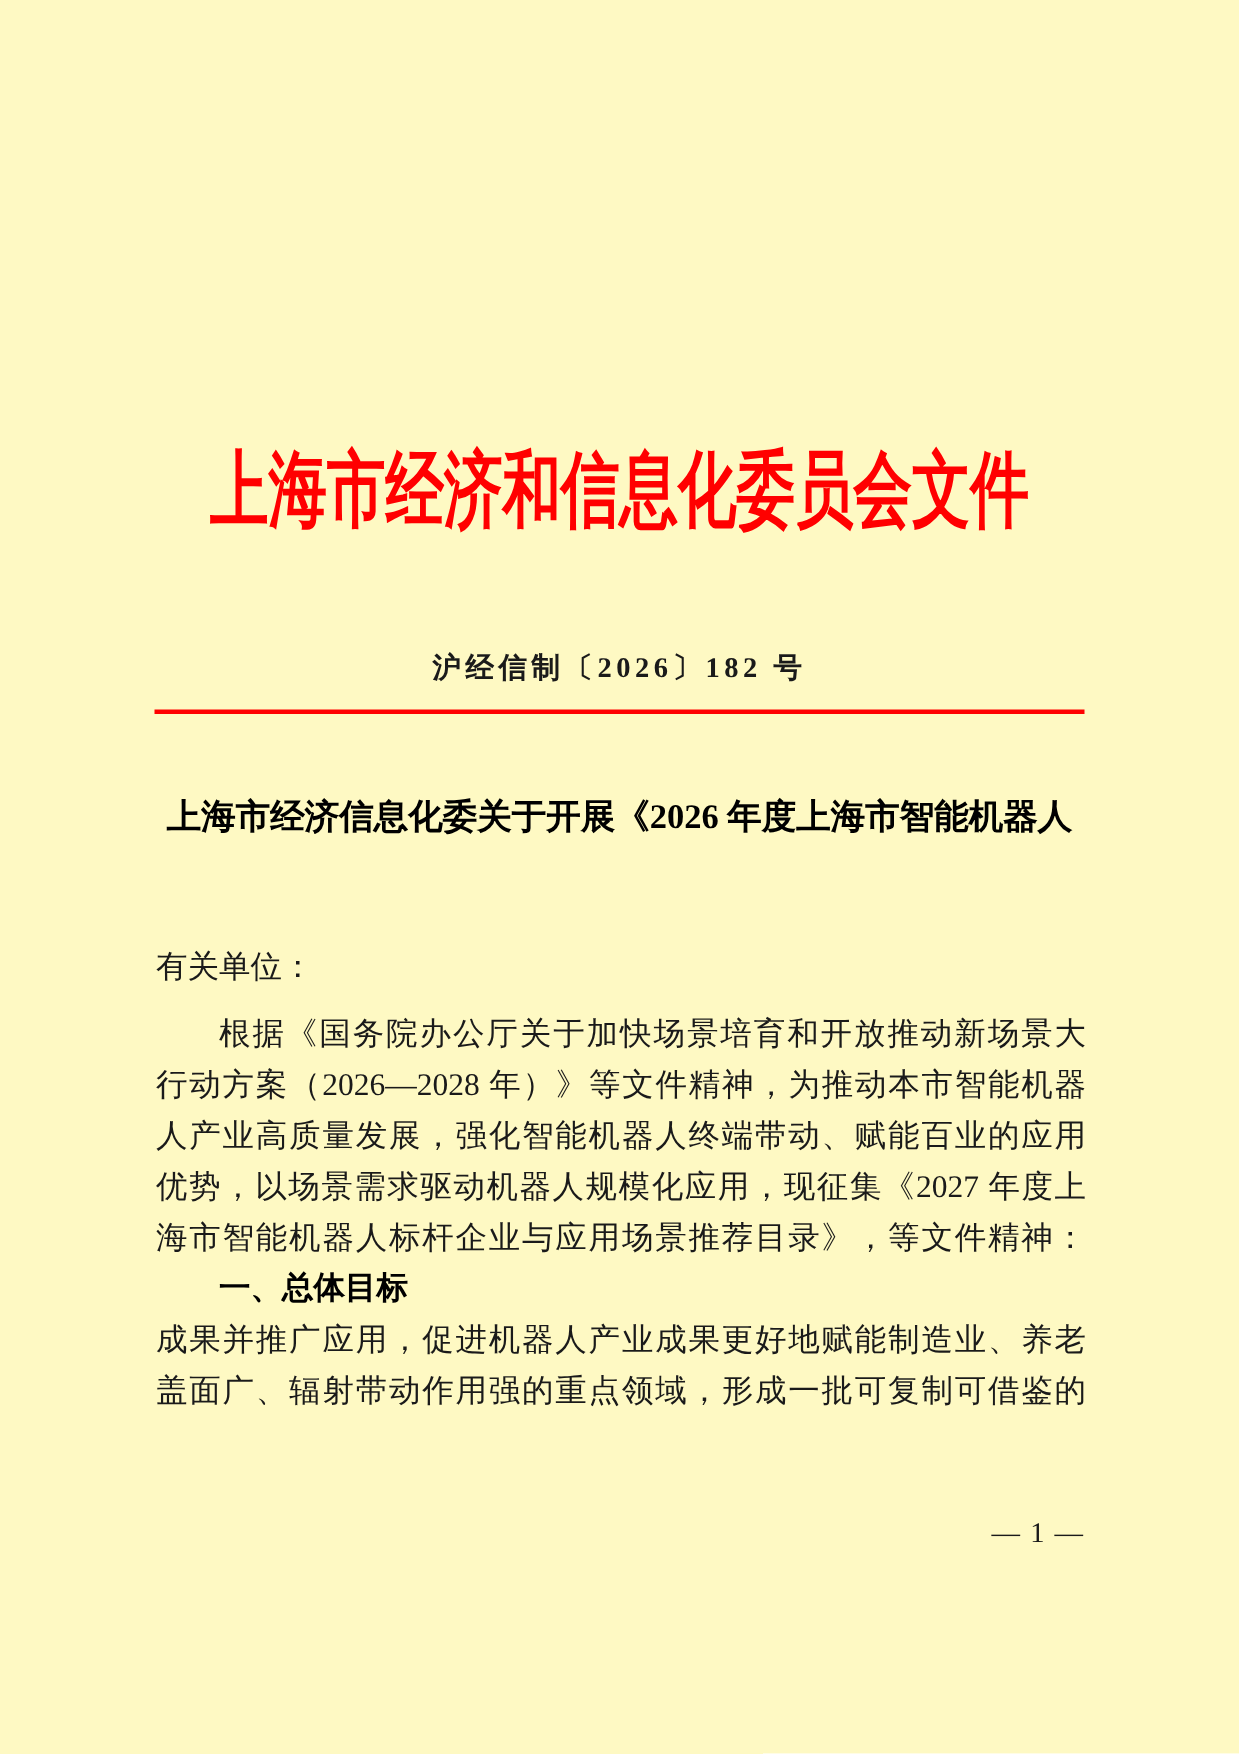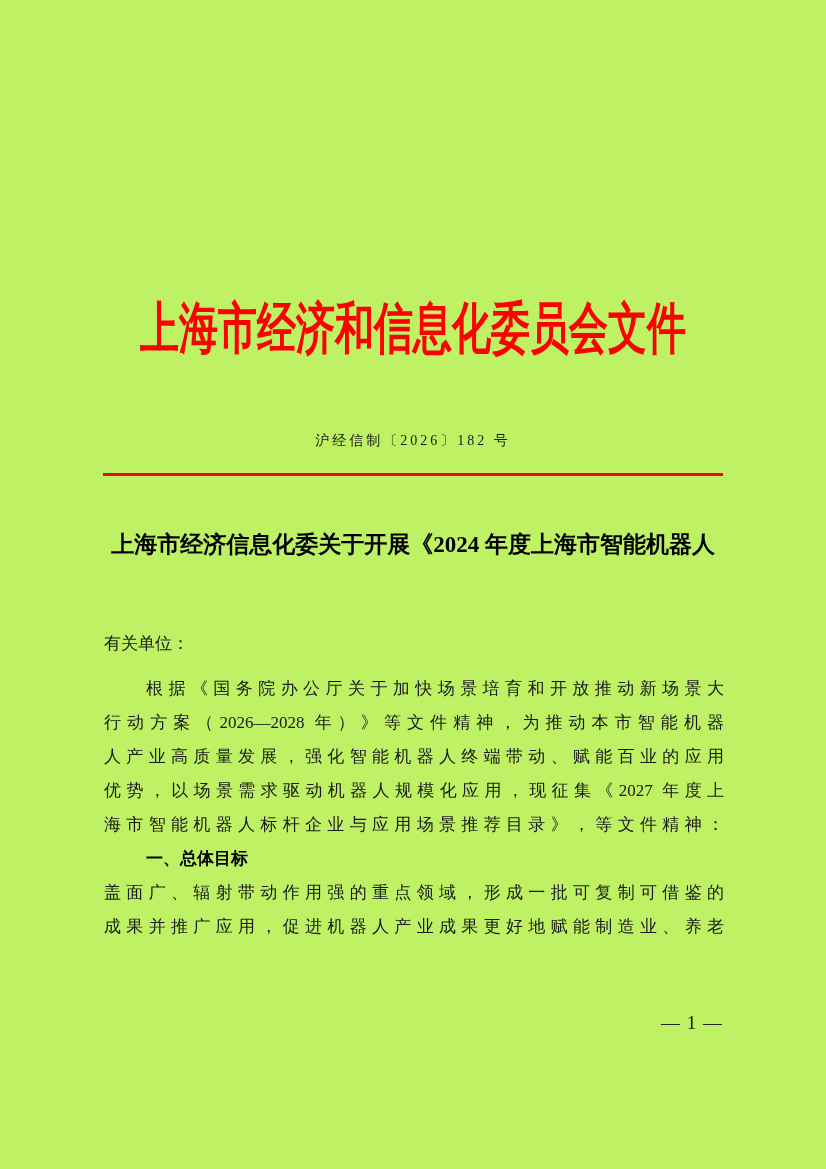--- a/index.html
+++ b/index.html
@@ -4,21 +4,21 @@
 <style>
   html, body {
     margin: 0;
     padding: 0;
     background: #ffffff;
   }
   .page {
     position: relative;
     width: 826px;
     height: 1169px;
-    background: #bef264;
+    background: #fef9c3;
     overflow: hidden;
     font-family: "Liberation Serif", "DejaVu Serif", serif;
     color: #1a1a1a;
   }
   
   .org-title {
     position: absolute;
     left: 0;
     right: 0;
     top: 300px;
@@ -32,24 +32,25 @@
     transform-origin: top center;
     white-space: nowrap;
   }
   
   .doc-number {
     position: absolute;
     left: 0;
     right: 0;
     top: 432px;
     text-align: center;
-    font-size: 14px;
+    font-size: 19px;
     letter-spacing: 3px;
     color: #1a1a1a;
     white-space: nowrap;
+    font-weight: bold;
   }
   
   .red-rule {
     position: absolute;
     left: 103px;
     width: 620px;
     top: 473px;
     height: 3px;
     background: #ff0000;
   }
@@ -69,21 +70,21 @@
   .doc-title .title-line {
     display: block;
     white-space: nowrap;
   }
   
   .body-block {
     position: absolute;
     left: 104px;
     width: 620px;
     top: 627px;
-    font-size: 17px;
+    font-size: 21px;
   }
   .line {
     height: 34px;
     line-height: 34px;
     text-align: justify;
     text-align-last: justify;
     overflow: hidden;
   }
   .line.plain {
     text-align: left;
@@ -117,30 +118,30 @@
 
 <div class="page">
 
   <div class="org-title">上海市经济和信息化委员会文件</div>
 
   <div class="doc-number">沪经信制〔2026〕182 号</div>
 
   <div class="red-rule"></div>
 
   <h1 class="doc-title">
-    <span class="title-line">上海市经济信息化委关于开展《2024 年度上海市智能机器人</span>
+    <span class="title-line">上海市经济信息化委关于开展《2026 年度上海市智能机器人</span>
   </h1>
 
   <div class="body-block">
     <div class="line plain">有关单位：</div>
     <div class="line indent">根据《国务院办公厅关于加快场景培育和开放推动新场景大</div>
     <div class="line">行动方案（2026—2028 年）》等文件精神，为推动本市智能机器</div>
     <div class="line">人产业高质量发展，强化智能机器人终端带动、赋能百业的应用</div>
     <div class="line">优势，以场景需求驱动机器人规模化应用，现征集《2027 年度上</div>
     <div class="line">海市智能机器人标杆企业与应用场景推荐目录》，等文件精神：</div>
     <div class="line heading">一、总体目标</div>
+    <div class="line">成果并推广应用，促进机器人产业成果更好地赋能制造业、养老</div>
     <div class="line">盖面广、辐射带动作用强的重点领域，形成一批可复制可借鉴的</div>
-    <div class="line">成果并推广应用，促进机器人产业成果更好地赋能制造业、养老</div>
   </div>
 
   <div class="page-number">— 1 —</div>
 
 </div>
 
 </body></html>

